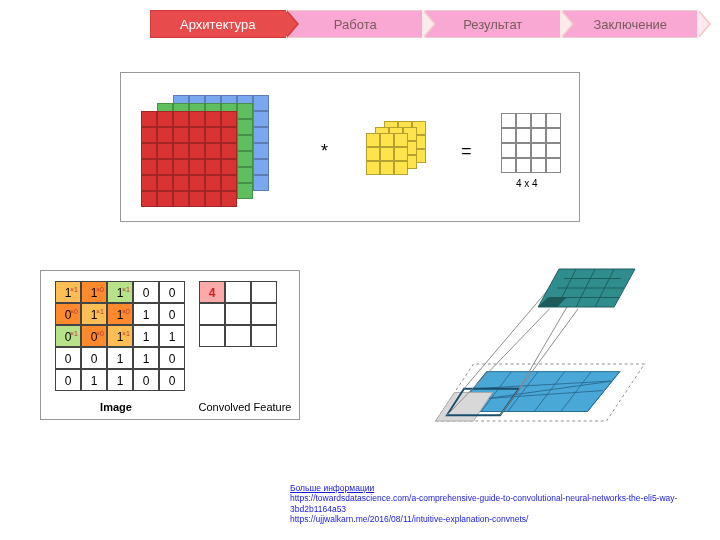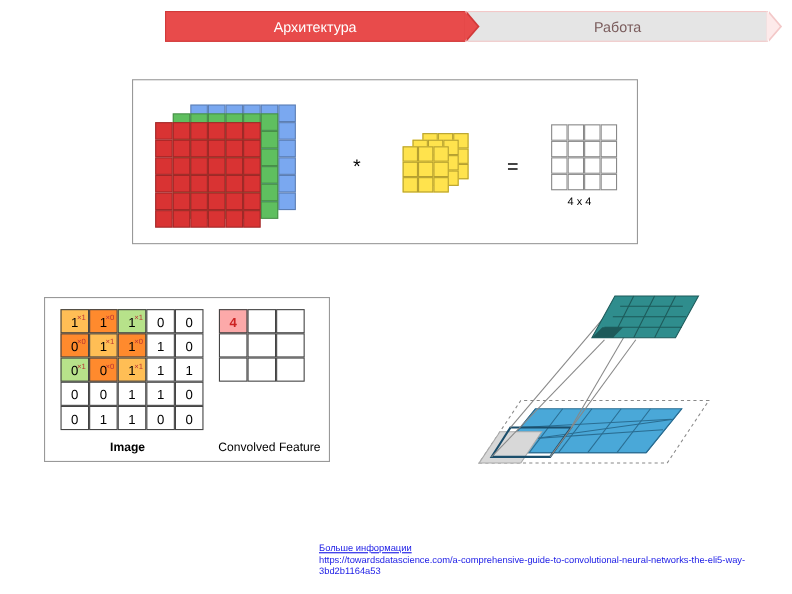--- a/index.html
+++ b/index.html
@@ -21,21 +21,21 @@
     height: 28px;
     display: flex;
   }
   .chev {
     position: relative;
     flex: 1;
     line-height: 28px;
     text-align: center;
     font-size: 13px;
     color: #7a5c5c;
-    background: #e5e5e5;
+    background: #f9a8d4;
     border: 1px solid #f3c8c8;
     margin-right: 2px;
   }
   .chev.active { background: #e84b4b; color: #fff; border-color: #d13a3a; }
   .chev::after {
     content: "";
     position: absolute;
     right: -12px; top: -1px;
     border-top: 14px solid transparent;
     border-bottom: 14px solid transparent;
@@ -169,20 +169,22 @@
   }
   .foot a { color:#1a1ae6; display:block; }
   .foot-title { text-decoration:underline; }
 </style>
 </head>
 <body>
 
 <div class="nav">
   <div class="chev active"><span>Архитектура</span></div>
   <div class="chev"><span>Работа</span></div>
+  <div class="chev"><span>Результат</span></div>
+  <div class="chev"><span>Заключение</span></div>
 </div>
 
 <div class="fig1">
   <div class="stack">
     <div class="layer l-blue">
         <div></div>
         <div></div>
         <div></div>
         <div></div>
         <div></div>
@@ -443,13 +445,14 @@
       <line x1="208" y1="20" x2="188" y2="60" stroke="#1d5a5a"></line>
 
       <polygon points="128,60 148,60 158,50 138,50" fill="#1d5a5a"></polygon>
     </g>
   </svg>
 </div>
 
 <div class="foot">
   <span class="foot-title">Больше информации</span>
   <a>https://towardsdatascience.com/a-comprehensive-guide-to-convolutional-neural-networks-the-eli5-way-3bd2b1164a53</a>
+  <a>https://ujjwalkarn.me/2016/08/11/intuitive-explanation-convnets/</a>
 </div>
 
 </body></html>

